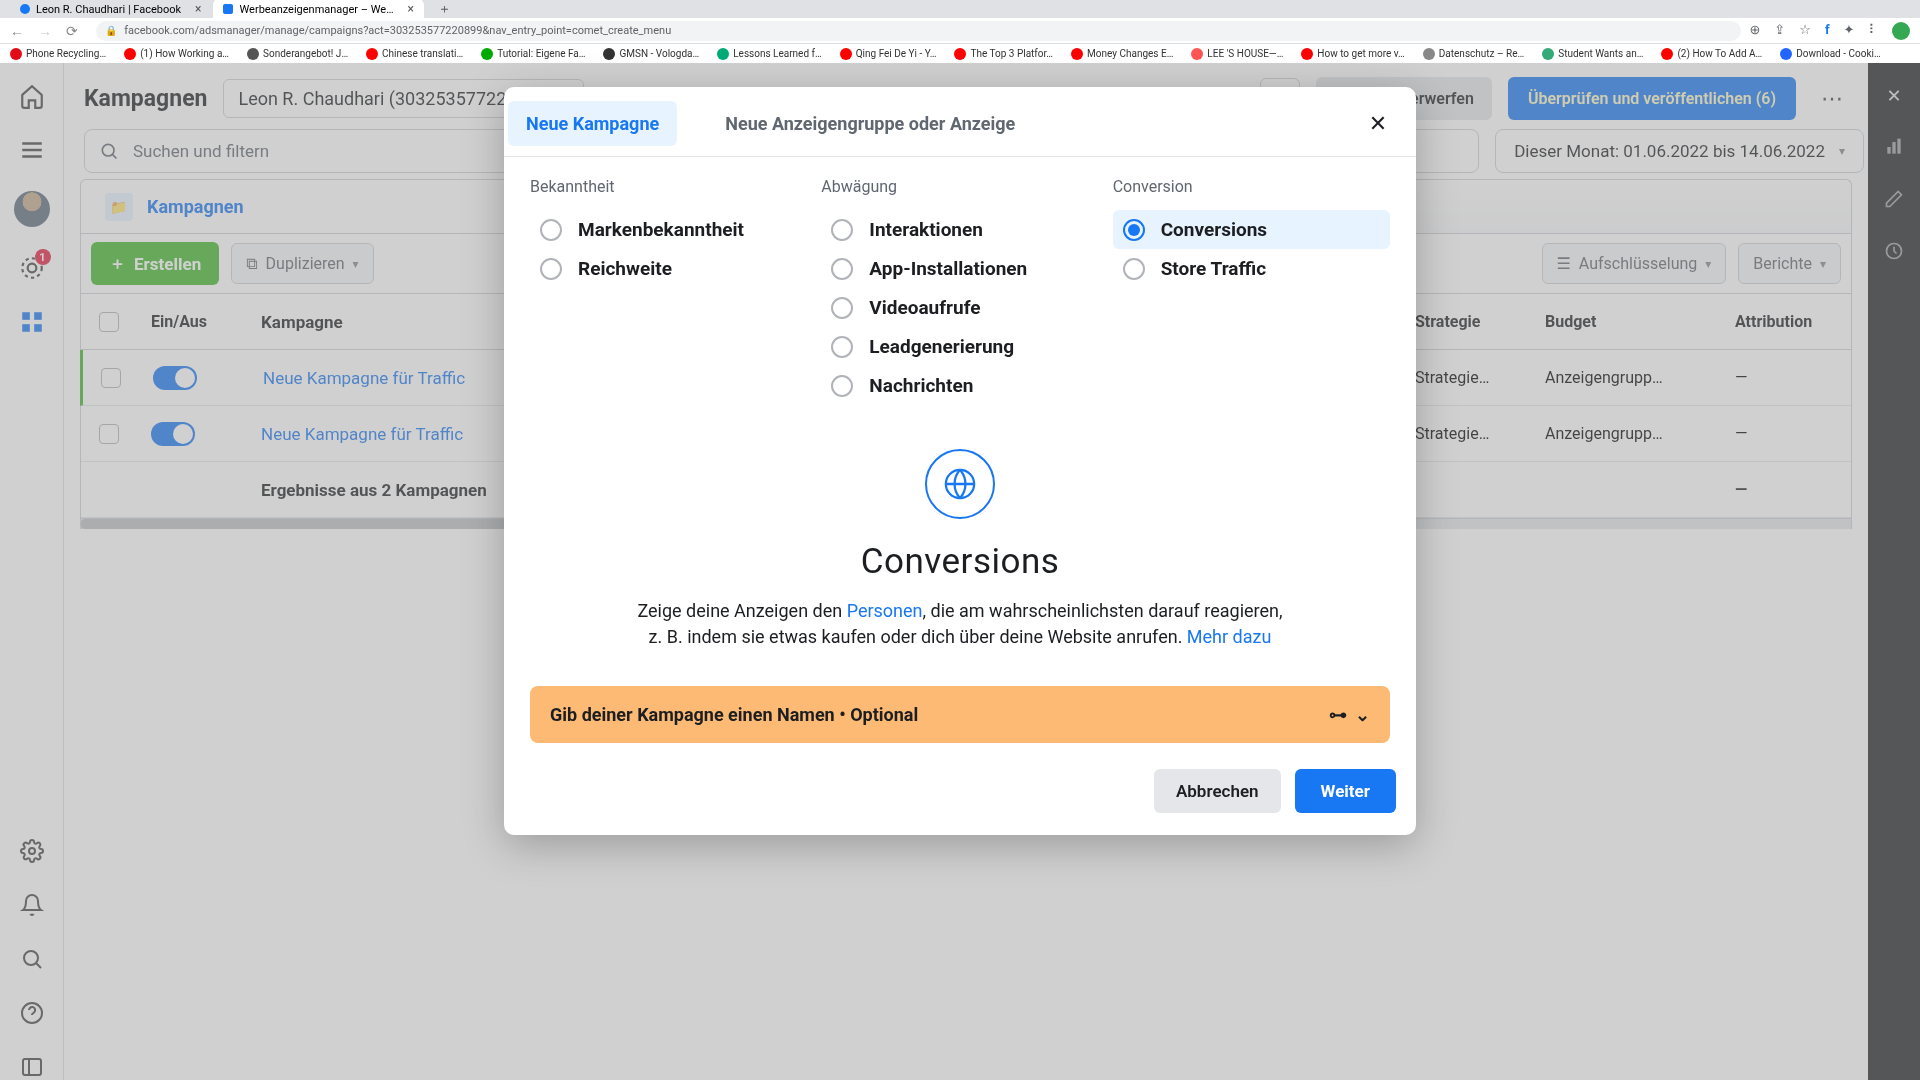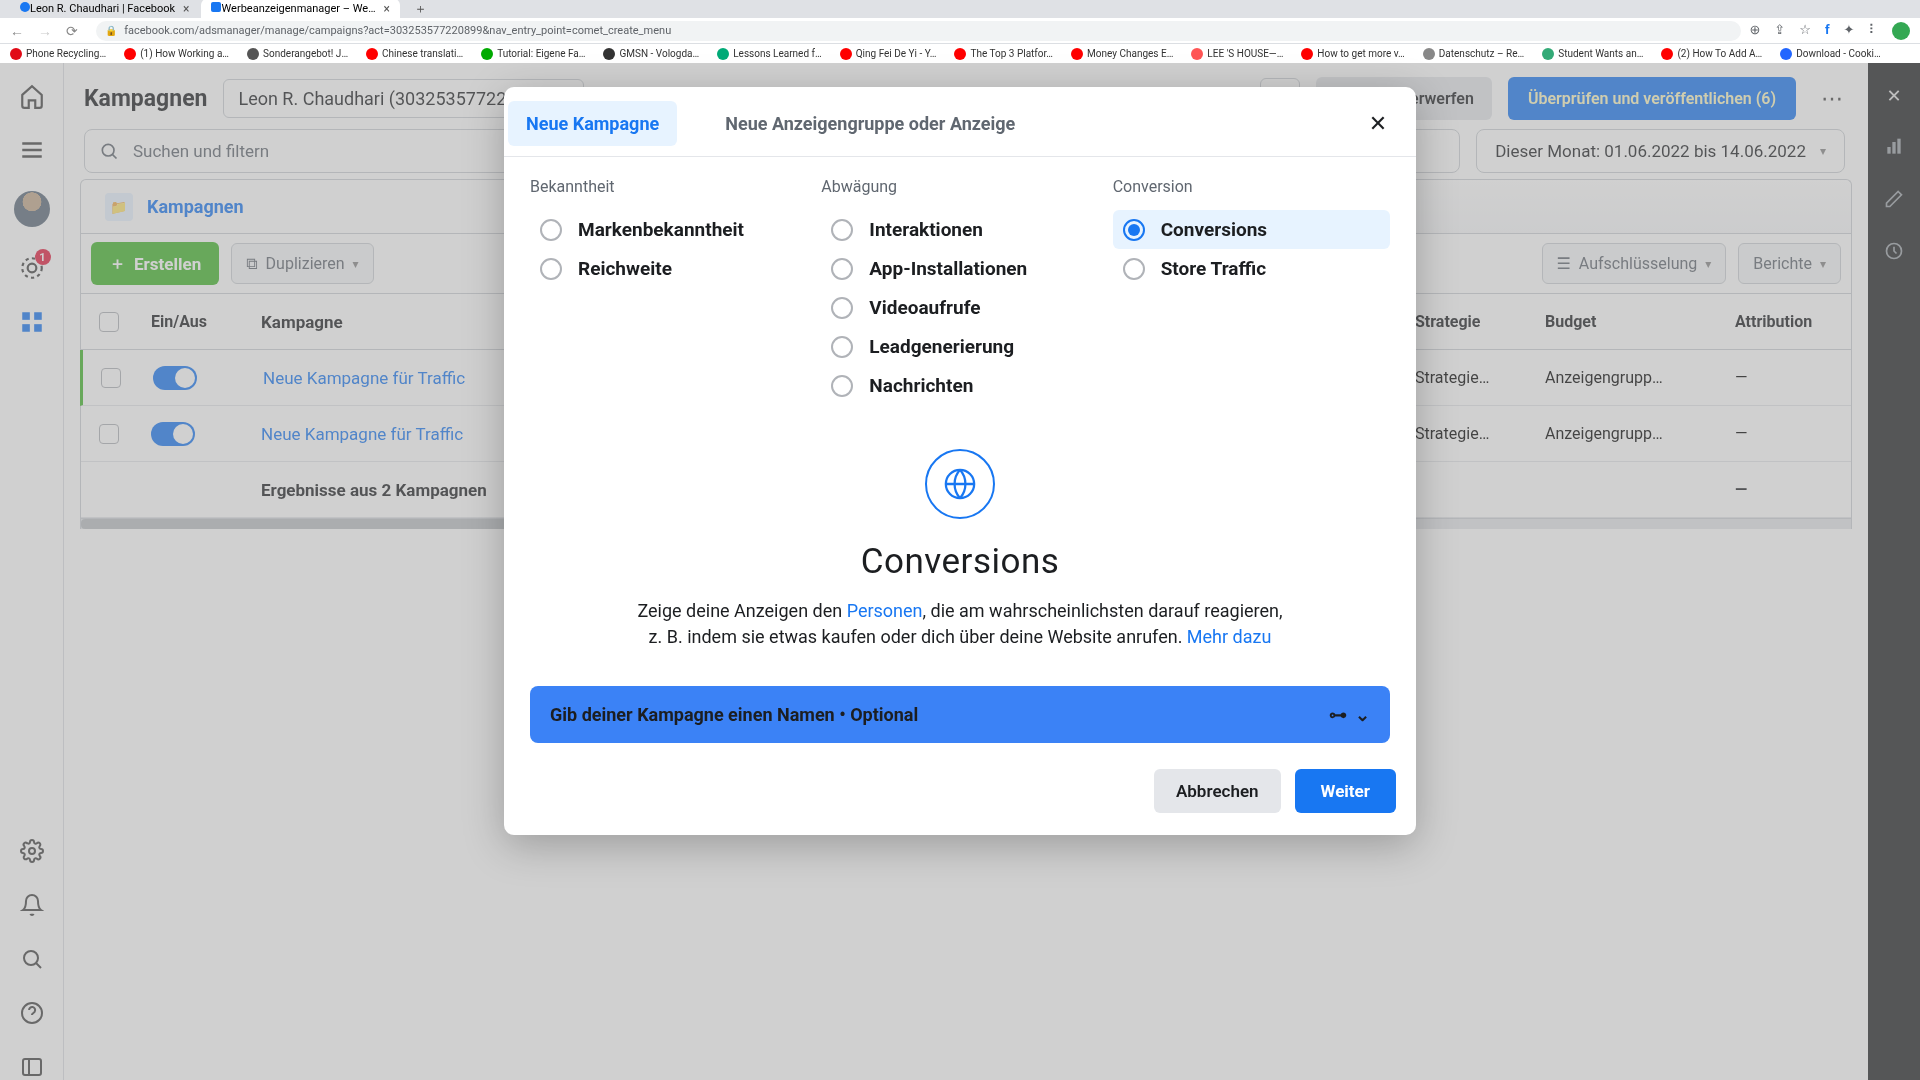--- a/index.html
+++ b/index.html
@@ -1,21 +1,21 @@
 <!DOCTYPE html>
 <html><head>
 <meta charset="utf-8">
 <style>
 * { margin: 0; padding: 0; box-sizing: border-box; font-family: -apple-system, BlinkMacSystemFont, "Segoe UI", Roboto, Helvetica, Arial, sans-serif; }
 html, body { width: 1920px; height: 1080px; overflow: hidden; background: #dee1e5; }
 
 
 .browser-chrome { height: 63px; background: #fff; display: flex; flex-direction: column; }
 .tab-bar { height: 18px; background: #dfe1e5; display: flex; align-items: center; padding-left: 10px; font-size: 11px; }
-.tab { background: #fff; padding: 3px 10px; border-radius: 6px 6px 0 0; display: flex; align-items: flex-start; gap: 0; margin-right: 2px; }
+.tab { background: #fff; padding: 3px 10px; border-radius: 6px 6px 0 0; display: flex; align-items: center; gap: 6px; margin-right: 2px; }
 .tab.inactive { background: transparent; }
 .tab-close { margin-left: 8px; color: #555; cursor: pointer; font-size: 12px; }
 .tab-add { margin-left: 12px; color: #555; cursor: pointer; font-size: 13px; }
 .addr-bar { height: 26px; display: flex; align-items: center; padding: 0 10px; gap: 8px; border-bottom: 1px solid #dcdfe3; }
 .nav-arrows span { color: #888; margin-right: 10px; font-size: 14px; }
 .url-field { flex: 1; background: #f1f3f4; border-radius: 14px; height: 20px; display: flex; align-items: center; padding: 0 10px; font-size: 11px; color: #5f6368; }
 .url-field .lock { margin-right: 6px; color: #5f6368; font-size: 10px; }
 .toolbar-icons { display: flex; gap: 14px; color: #5f6368; font-size: 13px; }
 .bookmarks-bar { height: 19px; display: flex; align-items: center; padding: 0 10px; gap: 18px; font-size: 10px; color: #333; overflow: hidden; }
 .bookmarks-bar .bm { display: flex; align-items: center; gap: 4px; white-space: nowrap; cursor: pointer; }
@@ -36,21 +36,21 @@
 .top-row .page-title { font-size: 23px; font-weight: 700; color: #1c1e21; }
 .account-dd { display: flex; align-items: center; gap: 10px; border: 1px solid #ccd0d5; border-radius: 6px; padding: 8px 14px; font-size: 18px; color: #1c1e21; }
 .chev { color: #888; font-size: 12px; }
 .top-row .flex { flex: 1; }
 .top-row .updated { font-size: 15px; color: #444; }
 .icon-btn { width: 40px; height: 40px; border: 1px solid #ccd0d5; border-radius: 6px; display: flex; align-items: center; justify-content: center; color: #444; }
 .btn-gray { background: #e4e6ea; border-radius: 6px; padding: 12px 18px; font-size: 16px; font-weight: 600; color: #1c1e21; }
 .btn-blue { background: #1877f2; color: #fef9c3; border-radius: 6px; padding: 12px 20px; font-size: 16px; font-weight: 600; }
 .icon-btn-plain { width: 40px; height: 40px; display: flex; align-items: center; justify-content: center; color: #444; font-size: 22px; }
 
-.search-row { height: 56px; display: flex; align-items: center; padding: 0 23px 0 20px; gap: 16px; }
+.search-row { height: 56px; display: flex; align-items: center; padding: 0 4px 0 20px; gap: 16px; }
 .search-box { flex: 1; display: flex; align-items: center; gap: 14px; border: 1px solid #ccd0d5; border-radius: 8px; height: 44px; padding: 0 14px; color: #606770; font-size: 17px; }
 .date-dd { display: flex; align-items: center; gap: 14px; border: 1px solid #ccd0d5; border-radius: 8px; height: 44px; padding: 0 18px; font-size: 17px; color: #1c1e21; }
 
 .tabs-row { height: 54px; display: flex; align-items: stretch; padding: 0 16px; gap: 2px; }
 .fb-tab { flex: 1; border: 1px solid #ccd0d5; border-bottom: none; border-radius: 6px 6px 0 0; display: flex; align-items: center; justify-content: flex-start; padding: 0 24px; gap: 14px; font-size: 18px; font-weight: 700; color: #606770; background: linear-gradient(#fff, #f7f8fa); }
 .fb-tab.active { color: #1877f2; background: #fff; }
 .fb-tab .tab-ico { width: 28px; height: 28px; border-radius: 4px; display: flex; align-items: center; justify-content: center; background: #e7f3ff; color: #1877f2; font-size: 14px; }
 .fb-tab:not(.active) .tab-ico { background: #e4e6ea; color: #606770; }
 
 .actions-row { height: 60px; border: 1px solid #ccd0d5; border-bottom: none; margin: 0 16px; display: flex; align-items: center; padding: 0 10px; gap: 12px; }
@@ -99,21 +99,21 @@
 .radio.on { border-color: #1877f2; display: flex; align-items: center; justify-content: center; }
 .radio.on::after { content: ""; width: 12px; height: 12px; background: #1877f2; border-radius: 50%; }
 .radio-label { font-size: 19px; color: #1c1e21; }
 
 .hero { display: flex; flex-direction: column; align-items: center; margin-top: 44px; text-align: center; }
 .hero-icon { width: 70px; height: 70px; border: 2px solid #1877f2; border-radius: 50%; display: flex; align-items: center; justify-content: center; color: #1877f2; font-size: 30px; }
 .hero h2 { font-size: 35px; font-weight: 400; color: #1c1e21; margin-top: 22px; letter-spacing: 0.5px; }
 .hero p { font-size: 18px; color: #1c1e21; margin-top: 16px; max-width: 660px; line-height: 1.45; }
 .hero a { color: #1877f2; text-decoration: none; }
 
-.name-row { margin-top: 36px; background: #3b82f6; border-radius: 8px; padding: 18px 20px; display: flex; align-items: center; justify-content: space-between; }
+.name-row { margin-top: 36px; background: #fdba74; border-radius: 8px; padding: 18px 20px; display: flex; align-items: center; justify-content: space-between; }
 .name-row span { font-size: 18px; font-weight: 700; color: #1c1e21; }
 .name-row .icons { display: flex; gap: 8px; color: #606770; font-size: 18px; align-items: center; }
 
 .modal-foot { display: flex; justify-content: flex-end; gap: 14px; padding: 18px 20px 22px; }
 .btn-cancel { background: #e4e6ea; color: #1c1e21; border-radius: 6px; padding: 12px 22px; font-size: 17px; font-weight: 600; }
 .btn-next { background: #1877f2; color: #fff; border-radius: 6px; padding: 12px 26px; font-size: 17px; font-weight: 700; }
 
 svg { display: block; }
 </style>
 </head>

